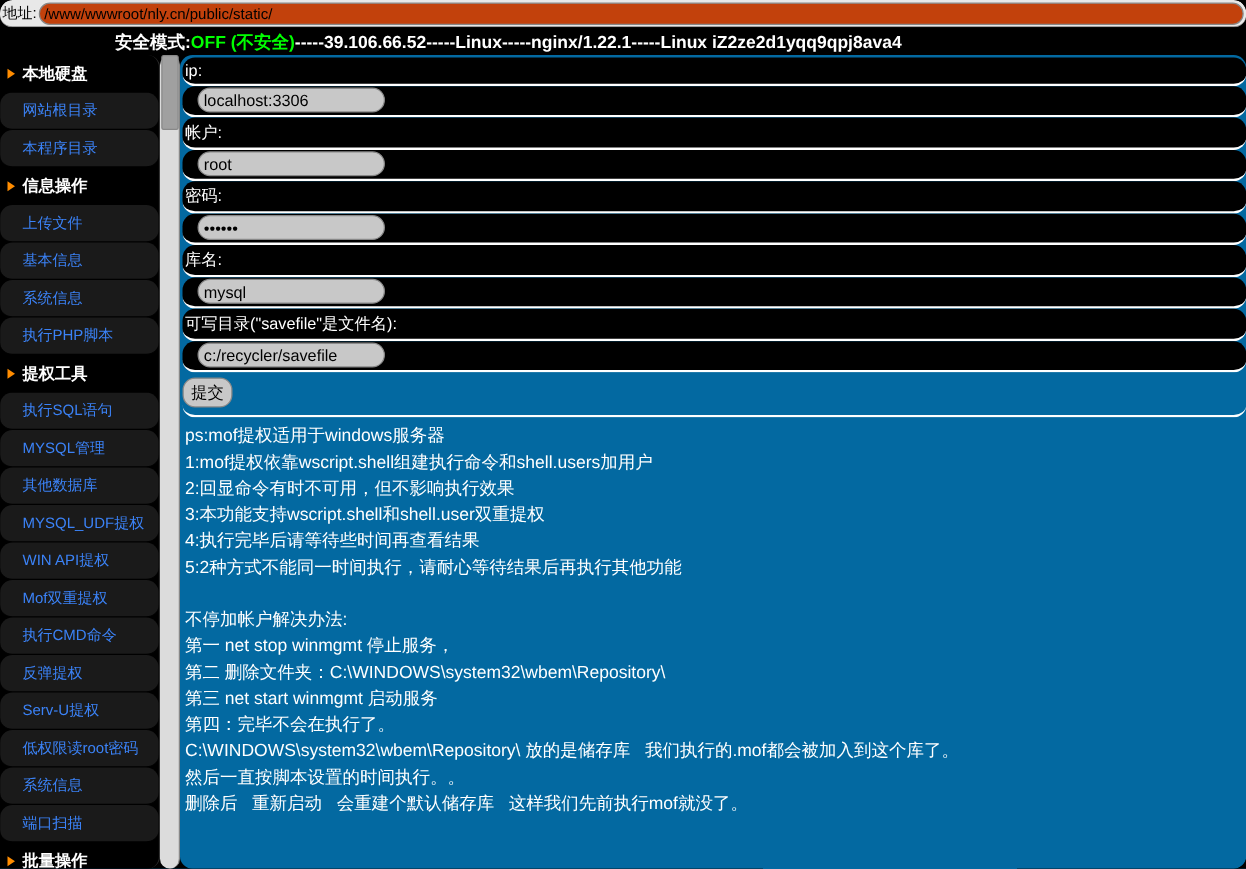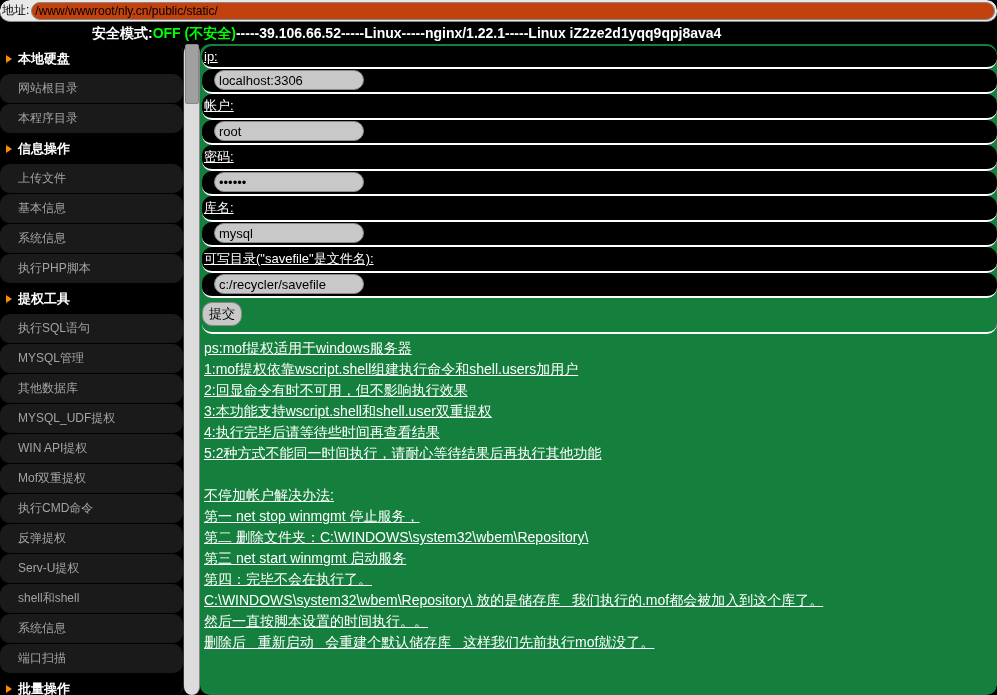--- a/index.html
+++ b/index.html
@@ -46,21 +46,21 @@
     white-space: nowrap;
     overflow: hidden;
     padding-left: 92px;
   }
   .status-off { color: #00ff00; }
   .layout {
     display: flex;
     height: calc(100% - 44px);
   }
   .sidebar {
-    width: 184px;
+    width: 128px;
     background: #000;
     border-right: 1px solid #333;
     overflow-y: auto;
     flex-shrink: 0;
   }
   .sb-header {
     background: #000;
     color: #fff;
     font-weight: bold;
     font-size: 13px;
@@ -73,21 +73,21 @@
     left: 6px;
     top: 50%;
     transform: translateY(-50%);
     width: 0; height: 0;
     border-left: 6px solid #ff8c00;
     border-top: 4px solid transparent;
     border-bottom: 4px solid transparent;
   }
   .sb-item {
     background: #1a1a1a;
-    color: #a3a3a3;
+    color: #3b82f6;
     font-size: 12px;
     padding: 6px 8px 6px 18px;
     border-bottom: 1px solid #000;
     cursor: pointer;
   }
   .scroll-gutter {
     width: 16px;
     background: #dcdcdc;
     flex-shrink: 0;
     position: relative;
@@ -97,24 +97,23 @@
     position: absolute;
     top: 0; left: 1px;
     width: 14px;
     height: 60px;
     background: #a0a0a0;
     border: 1px solid #888;
     border-radius: 2px;
   }
   .main {
     flex: 1;
-    background: #15803d;
+    background: #0369a1;
     overflow-y: auto;
     padding: 2px 0 0 2px;
-    text-decoration: underline;
   }
   .form-label {
     color: #fff;
     font-size: 13px;
     background: #000;
     padding: 3px 2px;
     border-bottom: 2px solid #fff;
   }
   .form-input-row {
     background: #000;
@@ -178,21 +177,21 @@
     <div class="sb-header">提权工具</div>
     <div class="sb-item">执行SQL语句</div>
     <div class="sb-item">MYSQL管理</div>
     <div class="sb-item">其他数据库</div>
     <div class="sb-item">MYSQL_UDF提权</div>
     <div class="sb-item">WIN API提权</div>
     <div class="sb-item">Mof双重提权</div>
     <div class="sb-item">执行CMD命令</div>
     <div class="sb-item">反弹提权</div>
     <div class="sb-item">Serv-U提权</div>
-    <div class="sb-item">shell和shell</div>
+    <div class="sb-item">低权限读root密码</div>
     <div class="sb-item">系统信息</div>
     <div class="sb-item">端口扫描</div>
 
     <div class="sb-header">批量操作</div>
 
   </div>
 
   <div class="scroll-gutter">
     <div class="scroll-thumb"></div>
   </div>

